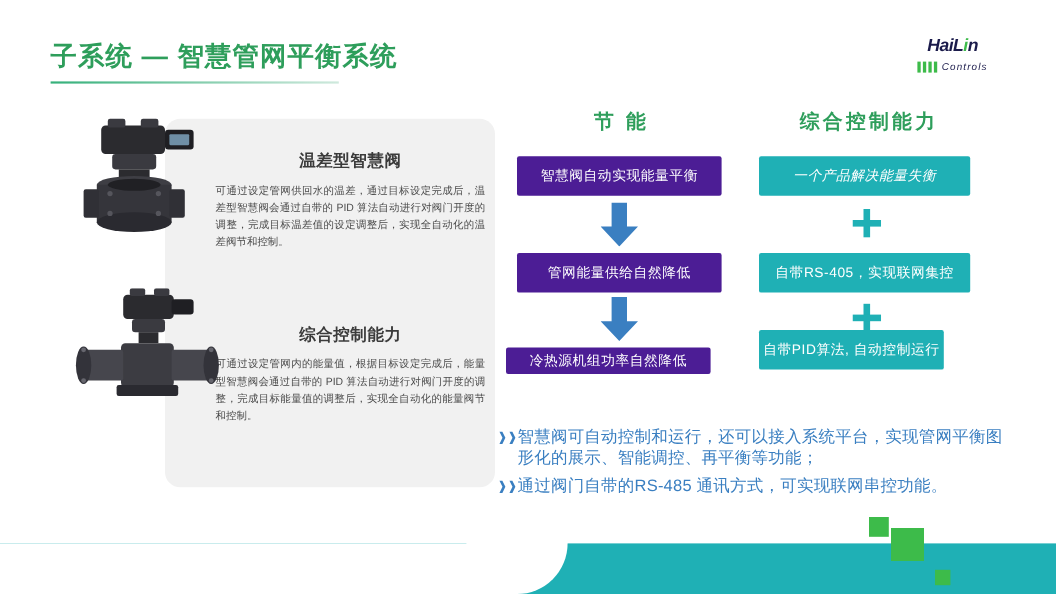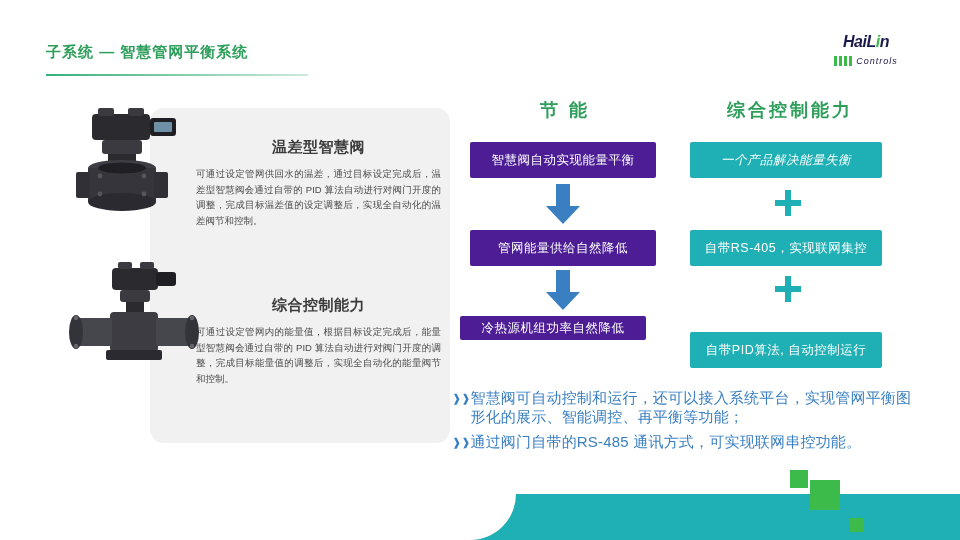--- a/index.html
+++ b/index.html
@@ -15,21 +15,21 @@
     background: #ffffff;
   }
 
   
   .title-wrap {
     position: absolute;
     left: 46px; top: 38px;
     width: 560px;
   }
   .slide-title {
-    font-size: 15px;
+    font-size: 24px;
     font-weight: bold;
     color: #2e9e5b;
     letter-spacing: 1px;
     line-height: 28px;
     white-space: nowrap;
   }
   .title-rule {
     position: absolute;
     left: 46px; top: 74px;
     width: 262px; height: 2px;
@@ -113,21 +113,21 @@
     border-radius: 2px;
   }
   .flowbox.blue { background: #4c1d95; }
   .flowbox.teal { background: #1fb0b5; }
 
   .b1 { left: 470px; top: 142px; width: 186px; height: 36px; }
   .b2 { left: 470px; top: 230px; width: 186px; height: 36px; }
   .b3 { left: 460px; top: 316px; width: 186px; height: 24px; }
   .c1b { left: 690px; top: 142px; width: 192px; height: 36px; font-style: italic; }
   .c2b { left: 690px; top: 230px; width: 192px; height: 36px; }
-  .c3b { left: 690px; top: 332px; width: 192px; height: 36px; }
+  .c3b { left: 690px; top: 300px; width: 168px; height: 36px; }
 
   
   .arrow {
     position: absolute;
     width: 34px; height: 40px;
     left: 546px;
   }
   .arrow.a1 { top: 184px; }
   .arrow.a2 { top: 270px; }
   .arrow svg { width: 100%; height: 100%; display: block; }

